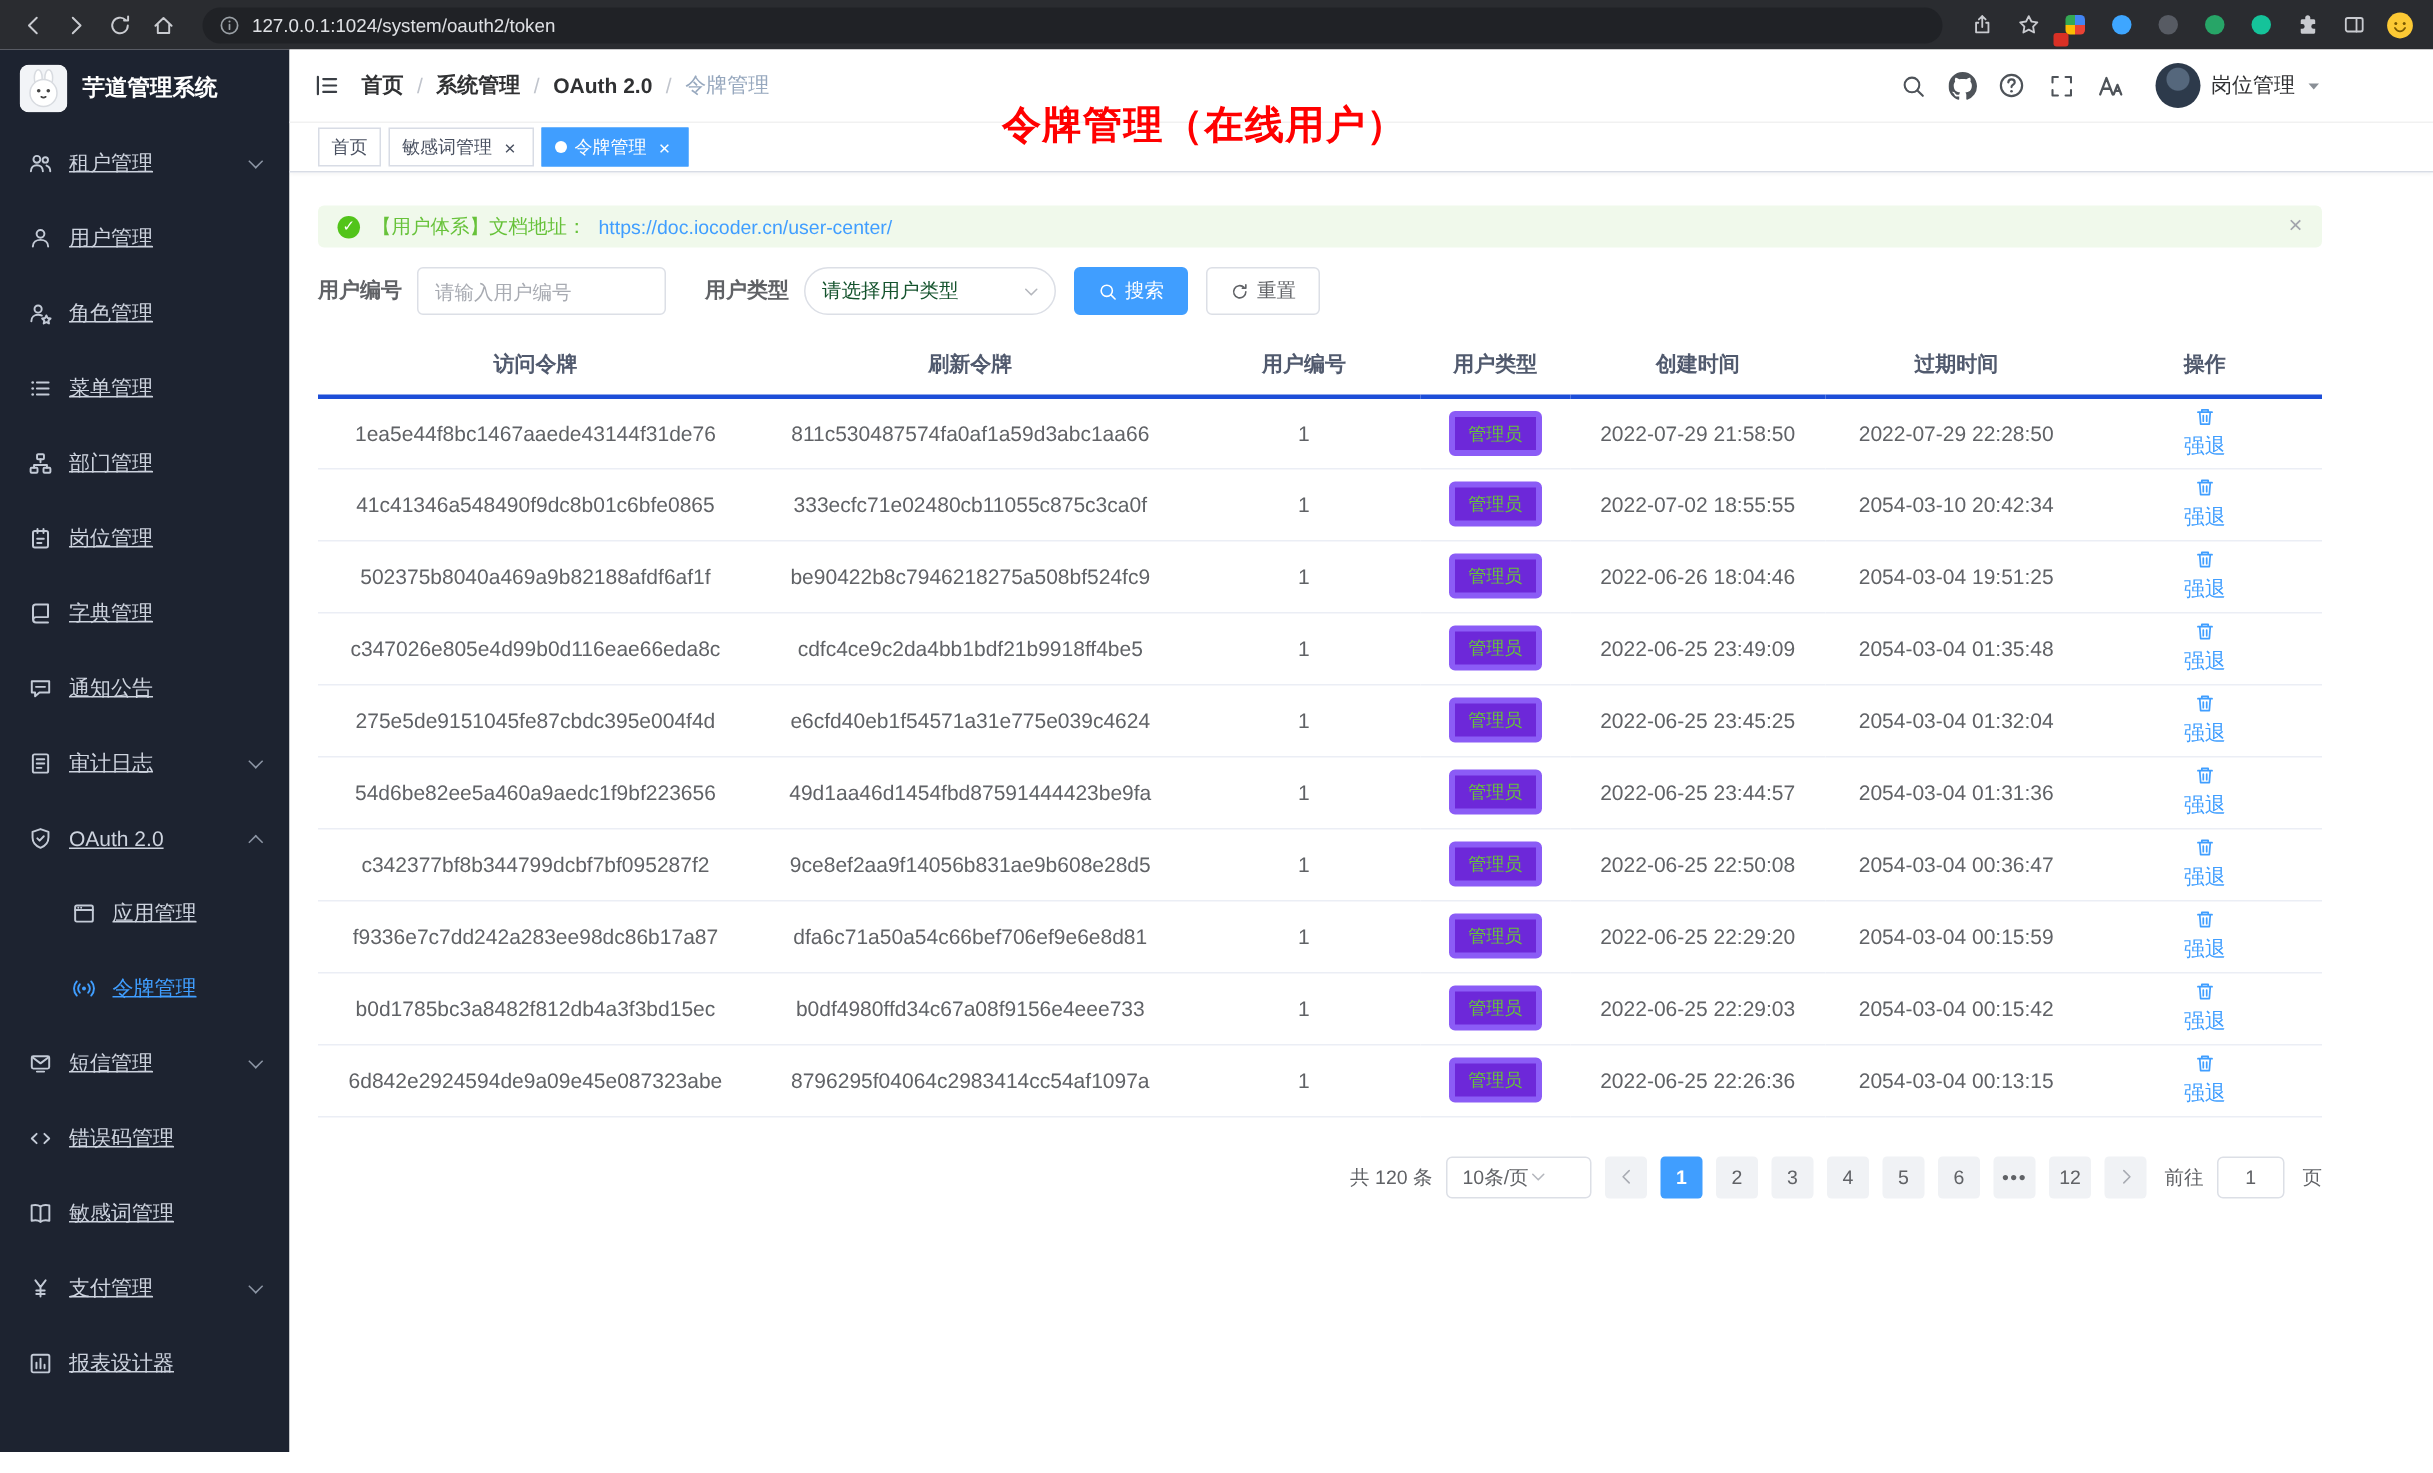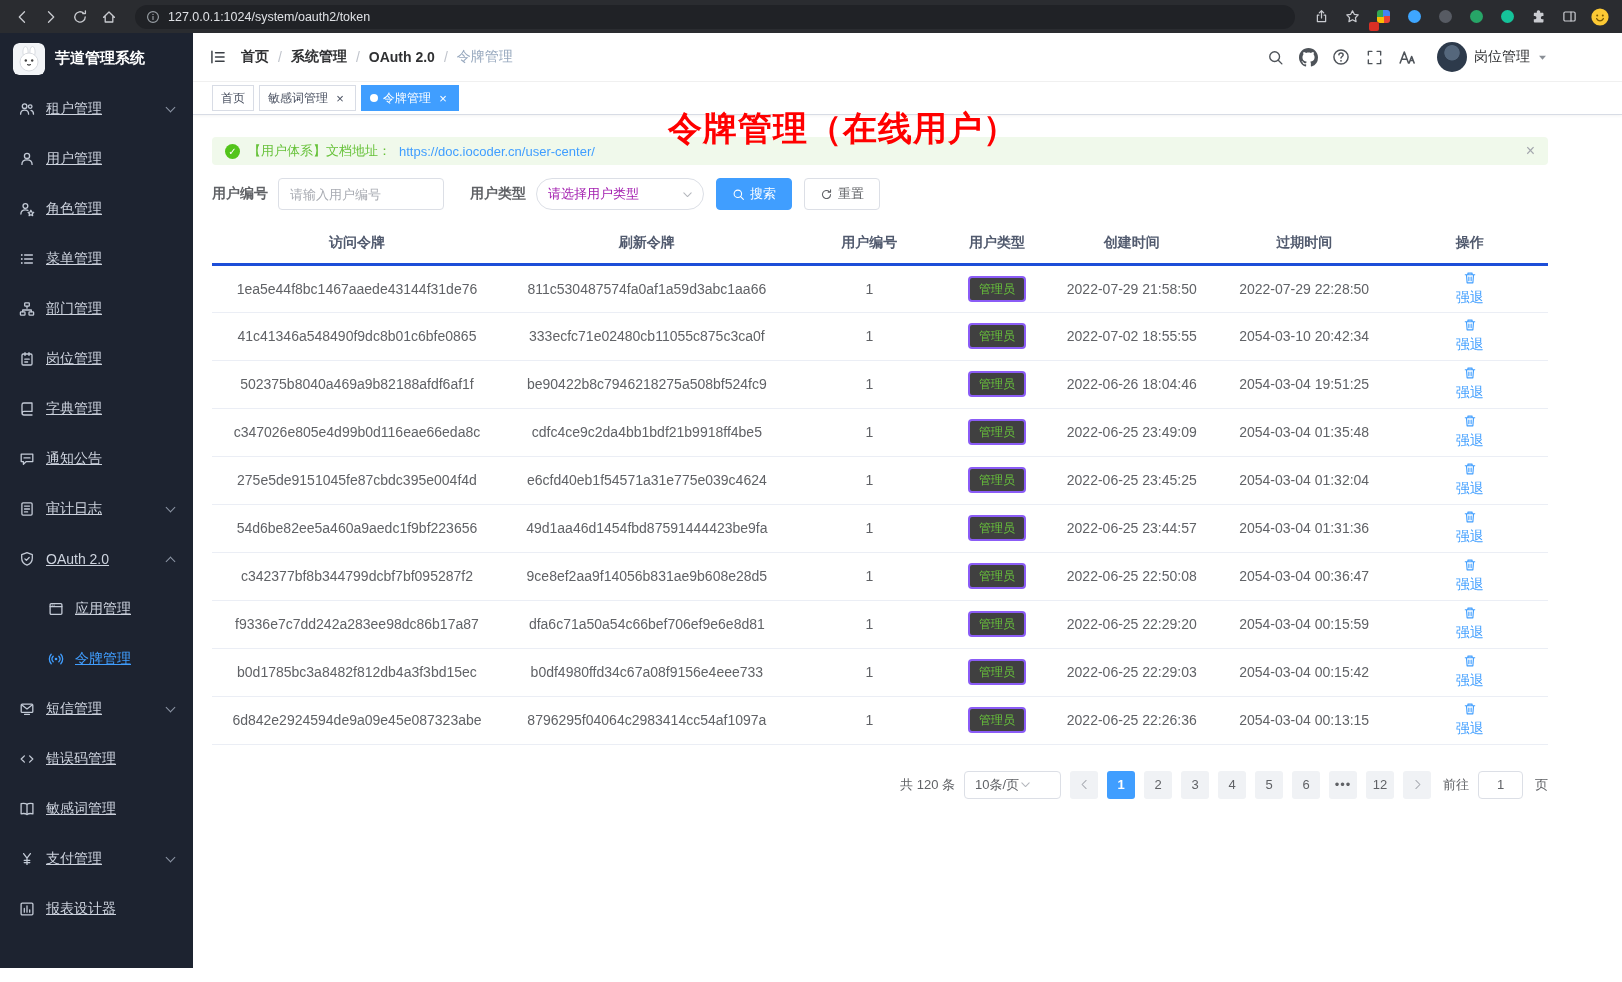--- a/index.html
+++ b/index.html
@@ -64,43 +64,43 @@
   .banner { height: 28px; background: #f0f9eb; border-radius: 4px; display: flex; align-items: center; gap: 8px; padding: 0 13px; font-size: 13px; color: #67c23a; position: relative; }
   .bn-check { width: 15px; height: 15px; border-radius: 50%; background: #52c41a; color: #fff; font-size: 10px; display: inline-flex; align-items: center; justify-content: center; flex: 0 0 15px; }
   .bn-link { color: #409eff; text-decoration: none; cursor: pointer; }
   .bn-close { position: absolute; right: 13px; color: #a3a6ad; font-size: 16px; cursor: pointer; line-height: 1; }
 
   .filter-row { display: flex; align-items: center; margin-top: 13px; }
   .f-label { font-size: 14px; font-weight: 700; color: #606266; margin-right: 10px; white-space: nowrap; }
   .f-label.gap { margin-left: 26px; }
   .f-input { width: 166px; height: 32px; border: 1px solid #dcdfe6; border-radius: 4px; padding: 0 11px; font-size: 13px; color: #606266; outline: none; font-family: inherit; }
   .f-input::placeholder { color: #a8abb2; }
-  .f-select { width: 168px; height: 32px; border: 1px solid #dcdfe6; border-radius: 16px; padding: 0 9px 0 11px; display: flex; align-items: center; justify-content: space-between; font-size: 13px; color: #a21caf; cursor: pointer; background: #fff; }
+  .f-select { width: 168px; height: 32px; border: 1px solid #dcdfe6; border-radius: 16px; padding: 0 9px 0 11px; display: flex; align-items: center; justify-content: space-between; font-size: 13px; color: #14532d; cursor: pointer; background: #fff; }
   .sel-caret { color: #b4b7bd; }
   .btn { height: 32px; border-radius: 4px; display: inline-flex; align-items: center; gap: 5px; font-size: 13px; padding: 0 15px; cursor: pointer; font-family: inherit; }
   .btn-primary { background: #409eff; border: 1px solid #409eff; color: #fff; margin-left: 12px; }
   .btn-plain { background: #fff; border: 1px solid #dcdfe6; color: #606266; margin-left: 12px; }
 
   .tok-table { width: 100%; border-collapse: collapse; table-layout: fixed; margin-top: 14px; }
   .tok-table th { height: 40px; font-size: 14px; font-weight: 700; color: #515a6e; border-bottom: 3px solid #1d4ed8; text-align: center; }
   .tok-table td { height: 48px; font-size: 14px; color: #606266; border-bottom: 1px solid #ebeef5; text-align: center; padding: 0 4px; overflow: hidden; white-space: nowrap; }
-  .badge { display: inline-block; padding: 2px 9px; font-size: 12px; line-height: 18px; color: #67c23a; background: #404040; border: 2px solid #8b5cf6; border-radius: 4px; }
+  .badge { display: inline-block; padding: 2px 9px; font-size: 12px; line-height: 18px; color: #67c23a; background: #6d28d9; border: 4px solid #8b5cf6; border-radius: 4px; }
   .force-logout { color: #409eff; display: inline-flex; align-items: center; gap: 4px; font-size: 14px; cursor: pointer; text-decoration: none; flex-direction: column; }
 
   .pagination { display: flex; align-items: center; justify-content: flex-end; gap: 9px; margin-top: 26px; font-size: 13px; color: #606266; }
   .pg-size { width: 97px; height: 28px; border: 1px solid #dcdfe6; border-radius: 4px; background: #fff; display: flex; align-items: center; justify-content: flex-start; padding: 0 8px 0 10px; cursor: pointer; }
   .pg-pages { display: flex; gap: 9px; }
   .pg-btn { min-width: 28px; height: 28px; border: none; background: #f0f2f5; border-radius: 3px; color: #606266; font-size: 13px; display: inline-flex; align-items: center; justify-content: center; cursor: pointer; font-family: inherit; padding: 0 4px; }
   .pg-btn.active { background: #409eff; color: #fff; font-weight: 700; }
   .pg-btn.ellipsis { letter-spacing: 1px; color: #606266; }
   .pg-arrow { color: #a8abb2; }
   .pg-goto-label { margin-left: 3px; }
   .pg-goto-input { width: 45px; height: 28px; border: 1px solid #dcdfe6; border-radius: 4px; text-align: center; font-size: 13px; color: #606266; outline: none; font-family: inherit; }
 
-  .annotation { position: absolute; left: 668px; top: 66px; font-size: 34px; font-weight: 700; color: #ff0000; letter-spacing: 1px; white-space: nowrap; margin-top: 40px; }
+  .annotation { position: absolute; left: 668px; top: 66px; font-size: 26px; font-weight: 700; color: #ff0000; letter-spacing: 1px; white-space: nowrap; }
 </style>
 </head>
 <body>
 
 <div class="screen">
 
   <div class="browser-bar">
     <div class="b-nav">
         <span class="bic">
           <svg width="16" height="16" viewBox="0 0 16 16" fill="none" stroke="currentColor" stroke-width="1.3" stroke-linecap="round" stroke-linejoin="round">

